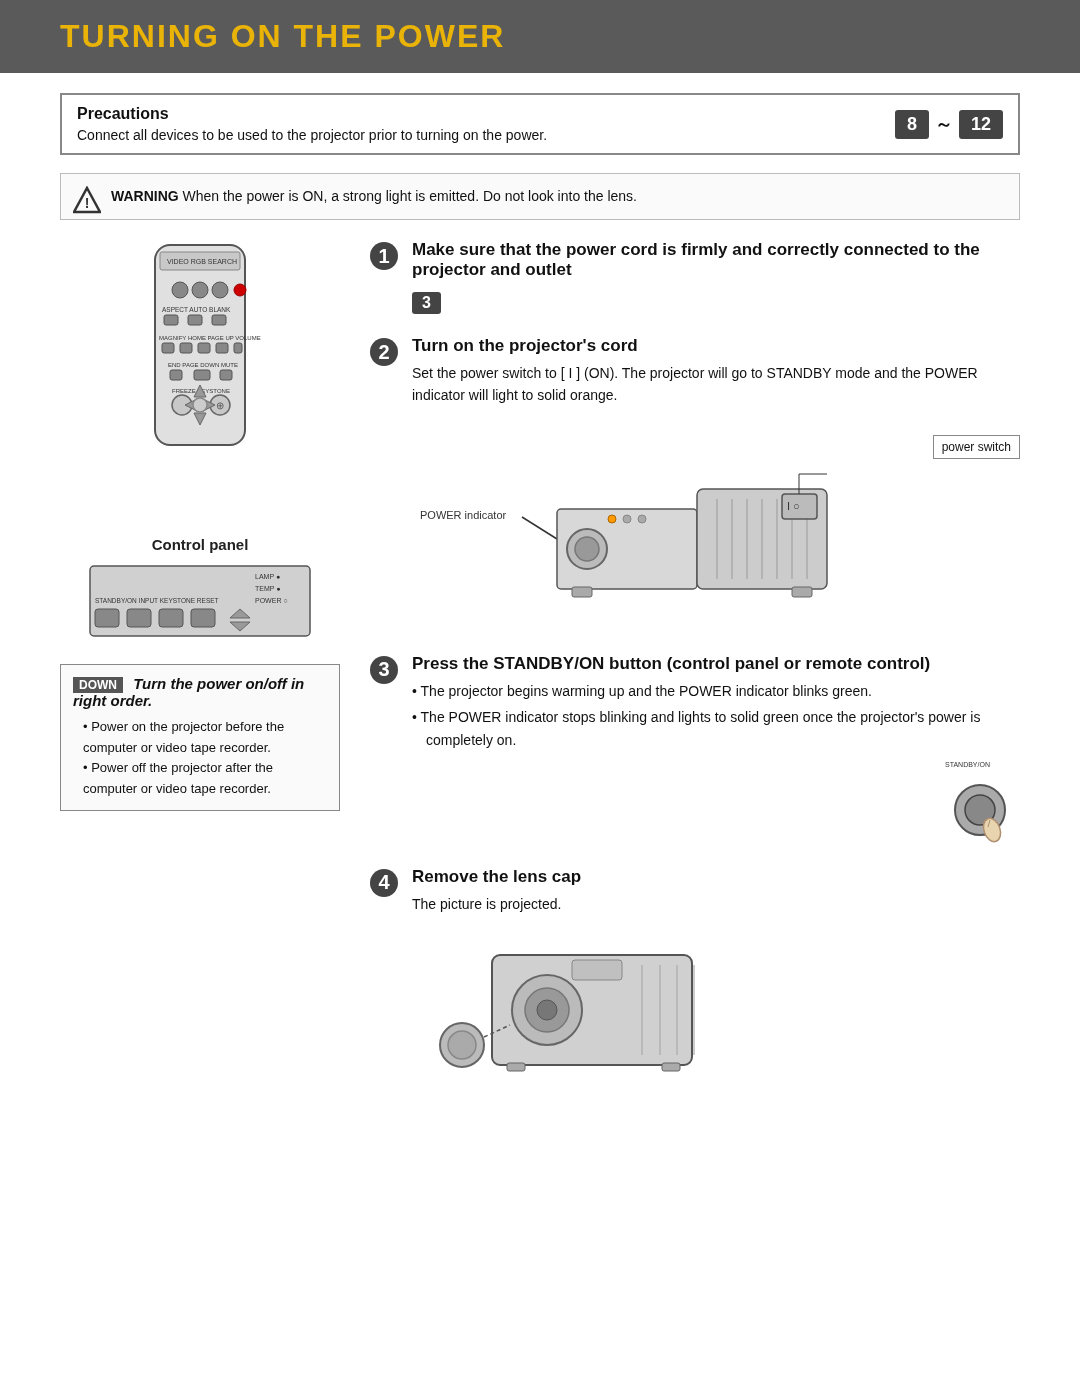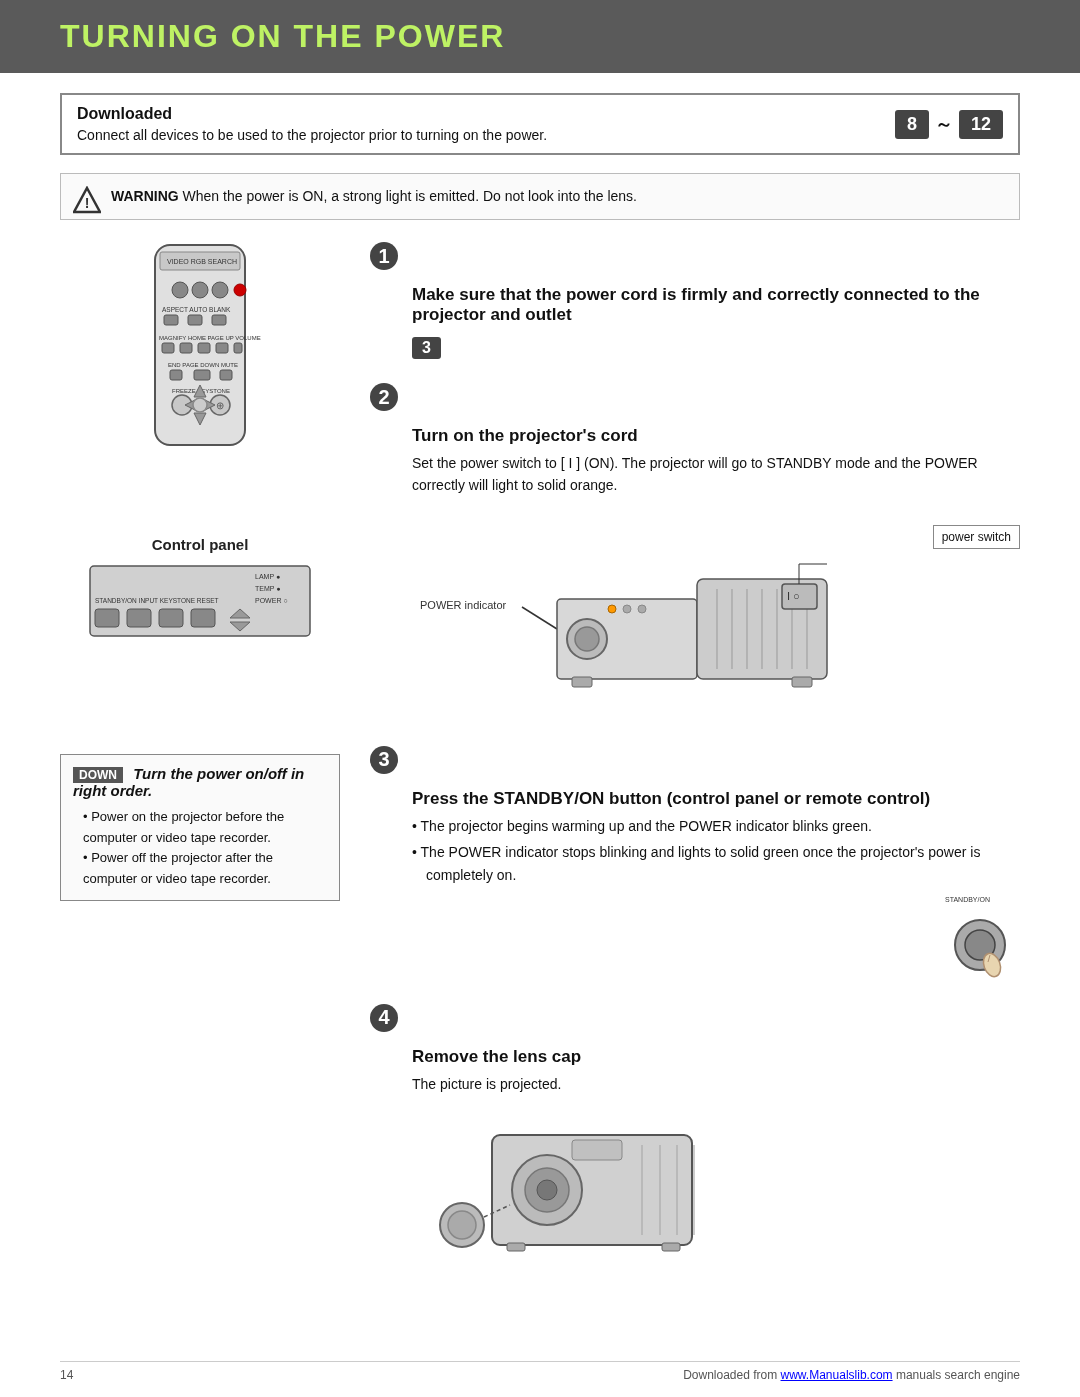--- a/index.html
+++ b/index.html
@@ -21,21 +21,21 @@
     }
 
     
     .title-bar {
       background: #5a5a5a;
       margin: 0 -60px;
       padding: 18px 60px;
       margin-bottom: 20px;
     }
     .title-bar h1 {
-      color: #bef264;
+      color: #eab308;
       font-size: 32px;
       font-weight: 900;
       letter-spacing: 2px;
       text-transform: uppercase;
     }
 
     
     .precautions-box {
       border: 2px solid #888;
       padding: 10px 15px;
@@ -135,21 +135,20 @@
       height: 28px;
       border-radius: 50%;
       display: flex;
       align-items: center;
       justify-content: center;
       flex-shrink: 0;
       margin-top: 2px;
     }
     .step-content {
       flex: 1;
-      margin-top: 45px;
     }
     .step-title {
       font-weight: bold;
       font-size: 17px;
       margin-bottom: 6px;
     }
     .step-body {
       font-size: 14px;
       line-height: 1.6;
     }
@@ -256,21 +255,21 @@
 <body>
 
 <div class="page-container">
 
   <div class="title-bar">
     <h1>TURNING ON THE POWER</h1>
   </div>
 
   <div class="precautions-box">
     <div>
-      <div class="precautions-title">Downloaded</div>
+      <div class="precautions-title">Precautions</div>
       <div class="precautions-text">Connect all devices to be used to the projector prior to turning on the power.</div>
     </div>
     <div class="page-range">
       <span class="page-badge">8</span>
       <span class="page-tilde">～</span>
       <span class="page-badge">12</span>
     </div>
   </div>
 
   <div class="warning-box">
@@ -367,21 +366,21 @@
         <div class="step-content">
           <div class="step-title">Make sure that the power cord is firmly and correctly connected to the projector and outlet</div>
           <div><span class="sub-badge">3</span></div>
         </div>
       </div>
 
       <div class="step">
         <div class="step-number">2</div>
         <div class="step-content">
           <div class="step-title">Turn on the projector's cord</div>
-          <div class="step-body">Set the power switch to [ I ] (ON). The projector will go to STANDBY mode and the POWER correctly will light to solid orange.</div>
+          <div class="step-body">Set the power switch to [ I ] (ON). The projector will go to STANDBY mode and the POWER indicator will light to solid orange.</div>
 
           <div style="position:relative; margin-top:12px;">
             
             <div style="position:absolute; top:16px; right:0; border:1px solid #888; padding:4px 8px; background:#fff; font-size:12px; z-index:2;">
               <span>power switch</span>
             </div>
             <svg width="430" height="200" viewBox="0 0 430 200" xmlns="http://www.w3.org/2000/svg">
 
               <text x="8" y="100" font-size="11" fill="#333">POWER indicator</text>
               <line x1="110" y1="98" x2="145" y2="120" stroke="#333" stroke-width="1.5"></line>
@@ -491,20 +490,14 @@
               <rect x="95" y="138" width="18" height="8" rx="2" fill="#aaa" stroke="#666" stroke-width="1"></rect>
               <rect x="250" y="138" width="18" height="8" rx="2" fill="#aaa" stroke="#666" stroke-width="1"></rect>
             </svg>
           </div>
         </div>
       </div>
 
     </div>
   </div>
 
-  <div class="page-footer">
-    <span>14</span>
-    <span>
-      <span>Downloaded from </span><span class="footer-link">www.Manualslib.com</span><span> manuals search engine</span>
-    </span>
-  </div>
 
 </div>
 
 </body></html>

